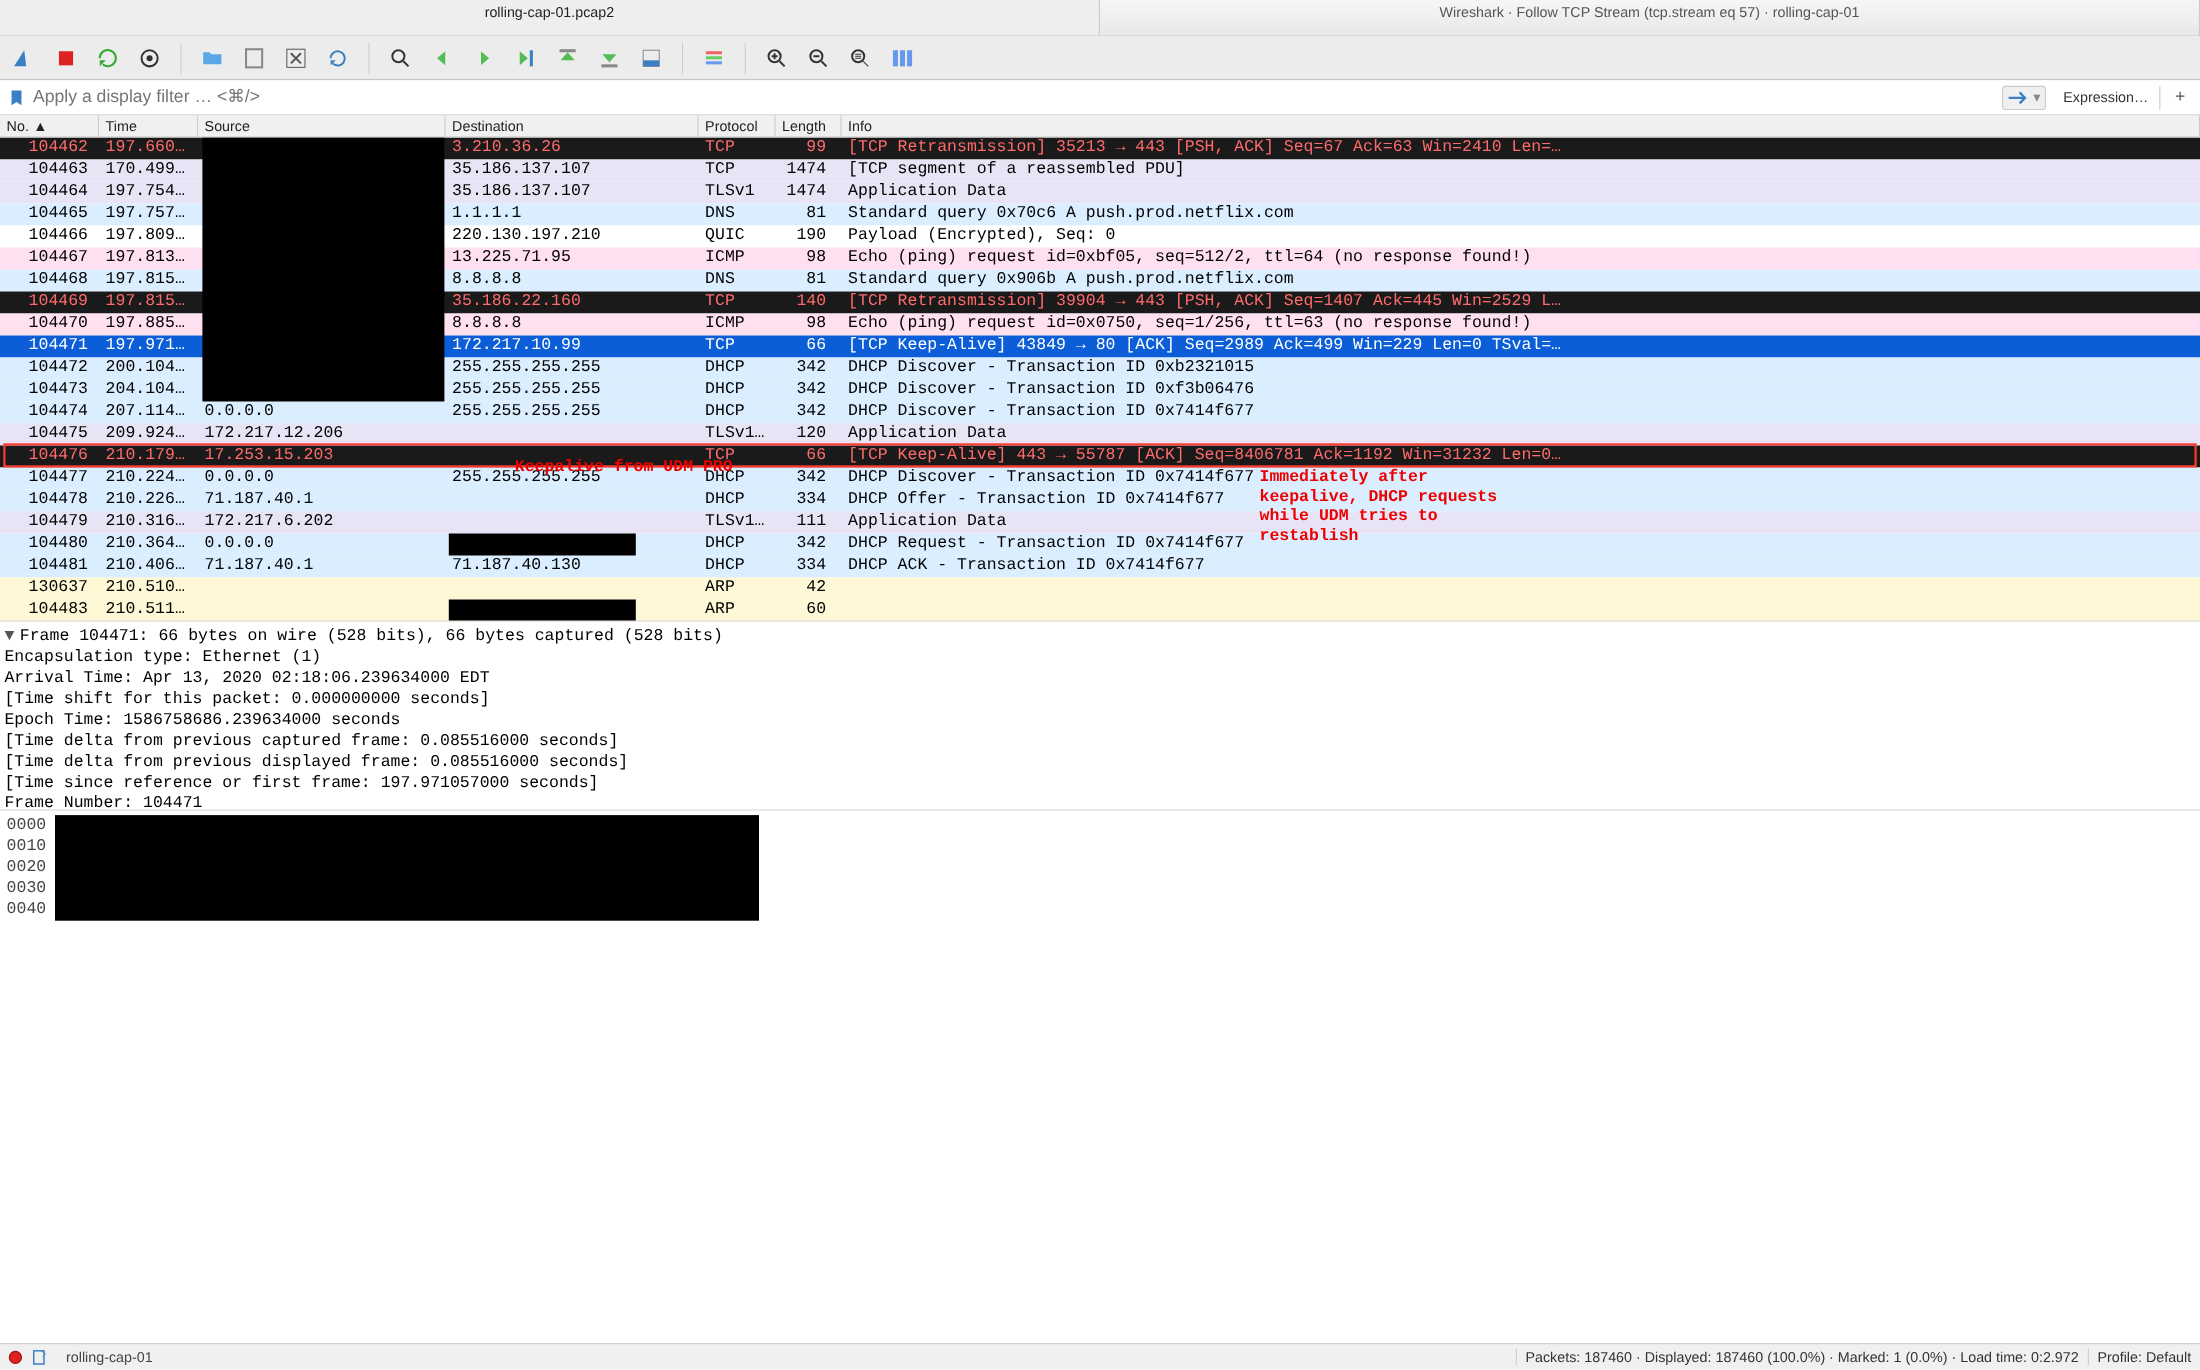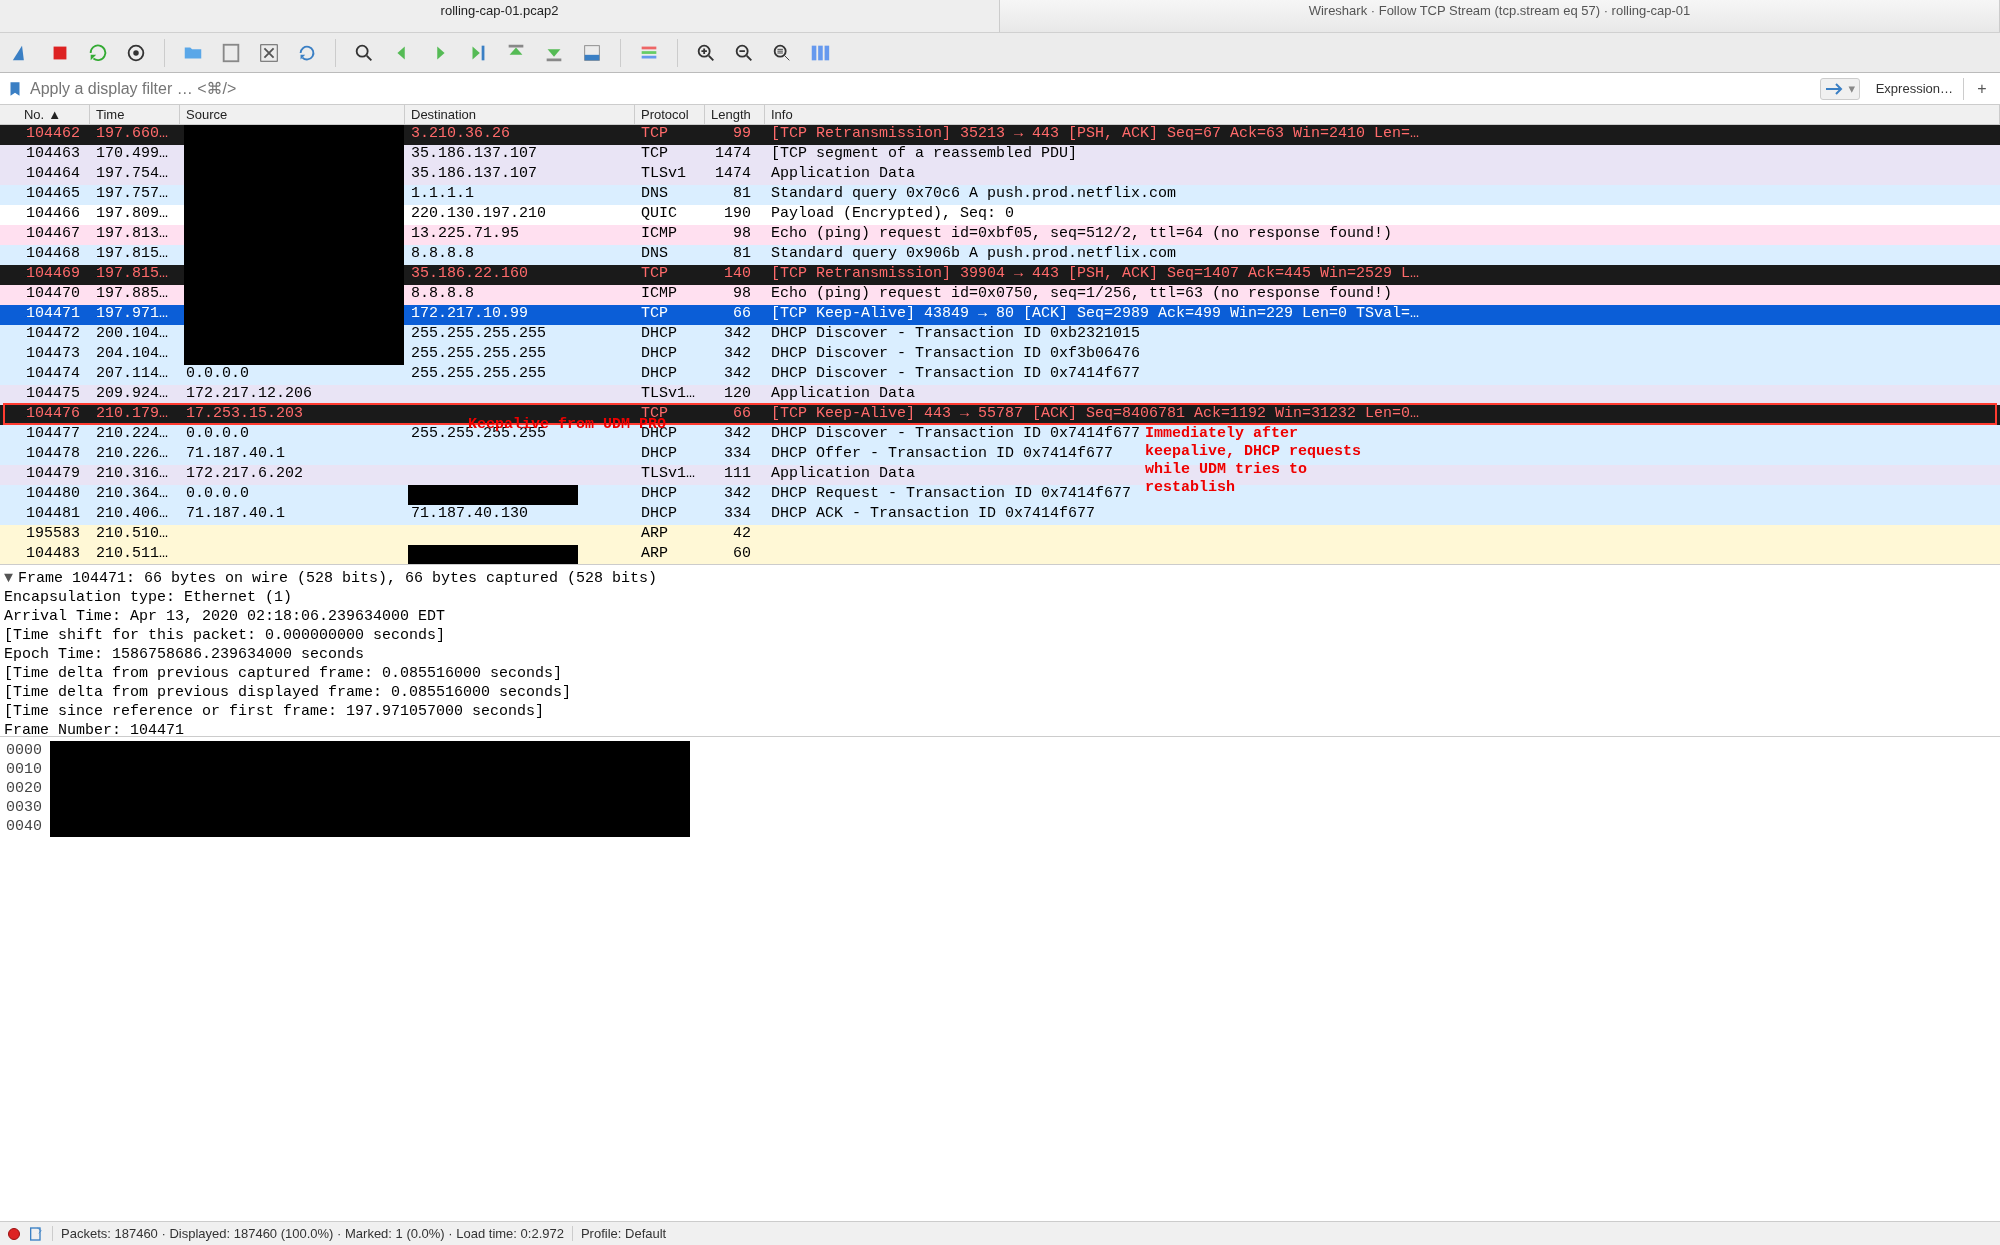--- a/index.html
+++ b/index.html
@@ -22,21 +22,21 @@
   .filterbar .plus-btn { width: 24px; text-align: center; font-size: 16px; color: #555; }
   
   .headers { height: 20px; background: #f0f0f0; border-bottom: 1px solid #ccc; display: flex; font-size: 13px; color: #222; }
   .headers .col { border-right: 1px solid #ccc; padding: 2px 6px; white-space: nowrap; overflow: hidden; display: flex; align-items: center; }
   .headers .sort-arrow { margin-left: 4px; }
   
   .packet-list { position: relative; font-family: Menlo, "Courier New", monospace; font-size: 15px; height: 440px; overflow: hidden; border-bottom: 1px solid #ccc; }
   .row { display: flex; height: 20px; white-space: nowrap; overflow: hidden; position: relative; }
   .row .c { padding: 0 6px; overflow: hidden; text-overflow: ellipsis; }
   
-  .c-no { width: 90px; text-align: right; padding-right: 10px !important; justify-content: center; }
+  .c-no { width: 90px; text-align: right; padding-right: 10px !important; }
   .c-time { width: 90px; }
   .c-src { width: 225px; }
   .c-dst { width: 230px; }
   .c-proto { width: 70px; }
   .c-len { width: 60px; text-align: right; padding-right: 14px !important; }
   .c-info { flex: 1; }
   
   .redact1 { position: absolute; background: #000; left: 184px; top: 0; width: 220px; height: 240px; }
   .redact2 { position: absolute; background: #000; left: 408px; top: 360px; width: 170px; height: 20px; }
   .redact3 { position: absolute; background: #000; left: 408px; top: 420px; width: 170px; height: 40px; }
@@ -403,21 +403,21 @@
     <div class="row bg-ltblue">
       <div class="c c-no">104481</div>
       <div class="c c-time">210.4063…</div>
       <div class="c c-src">71.187.40.1</div>
       <div class="c c-dst">71.187.40.130</div>
       <div class="c c-proto">DHCP</div>
       <div class="c c-len">334</div>
       <div class="c c-info">DHCP ACK      - Transaction ID 0x7414f677</div>
     </div>
     <div class="row bg-cream">
-      <div class="c c-no">195583</div>
+      <div class="c c-no">130637</div>
       <div class="c c-time">210.5103…</div>
       <div class="c c-src"></div>
       <div class="c c-dst"></div>
       <div class="c c-proto">ARP</div>
       <div class="c c-len">42</div>
       <div class="c c-info"></div>
     </div>
     <div class="row bg-cream">
       <div class="c c-no">104483</div>
       <div class="c c-time">210.5116…</div>
@@ -455,15 +455,16 @@
     <div class="offset">0040</div>
     <div class="hex-redact"></div>
 </div>
 
 <div class="statusbar">
   <div class="led"></div>
   <svg class="note-icon" viewBox="0 0 24 24">
       <rect x="4" y="3" width="14" height="18" fill="none" stroke="#3a7fc4" stroke-width="2"></rect>
       <path d="M14 3l6 4-4 4" fill="none" stroke="#3a7fc4"></path>
     </svg>
+  <div class="file">rolling-cap-01</div>
   <div class="stats">Packets: 187460 · Displayed: 187460 (100.0%) · Marked: 1 (0.0%) · Load time: 0:2.972</div>
   <div class="stats">Profile: Default</div>
 </div>
 
 </body></html>

